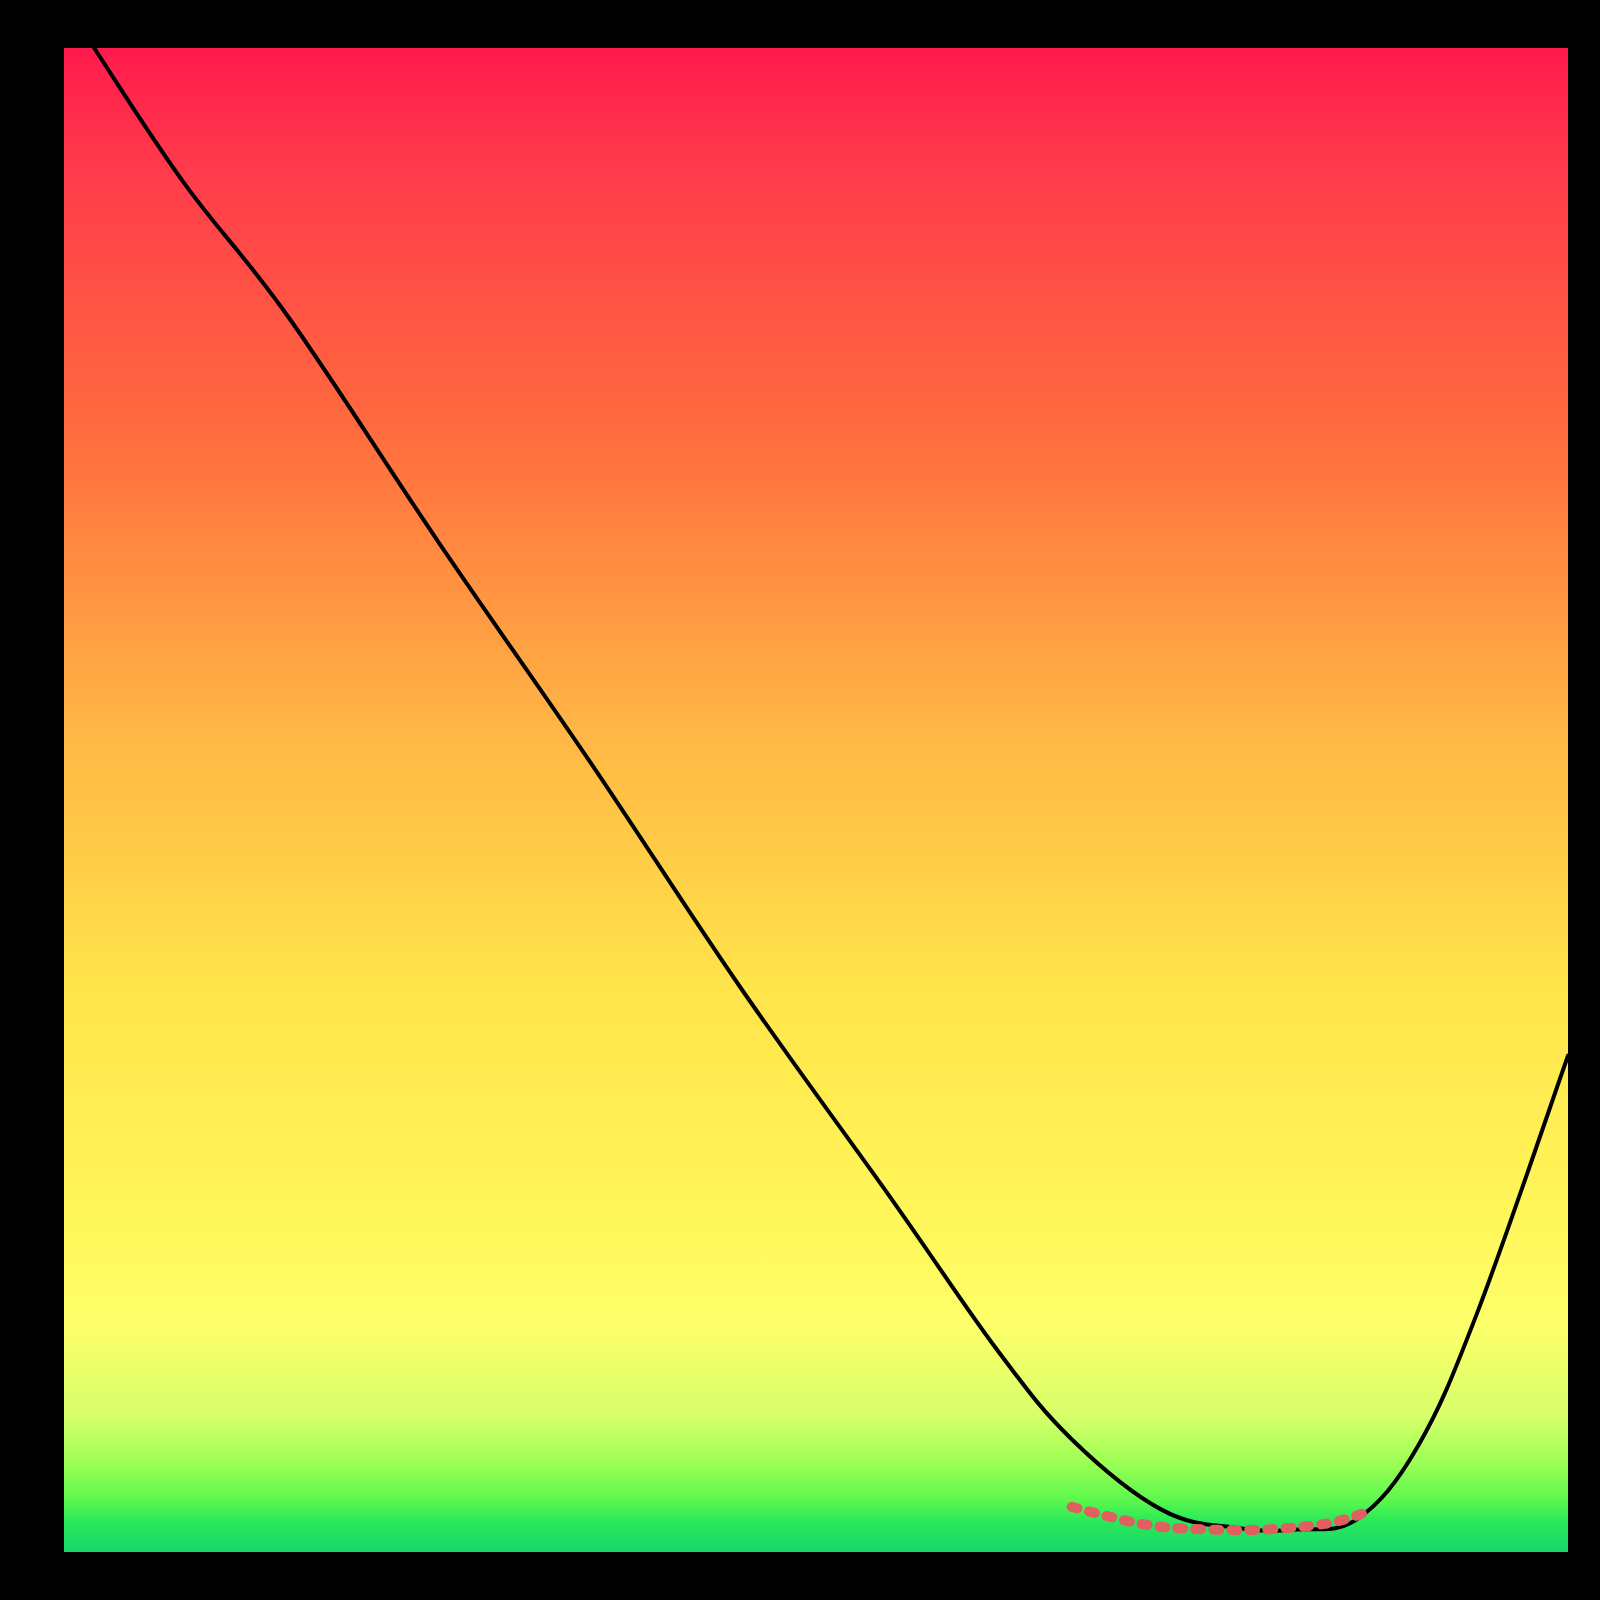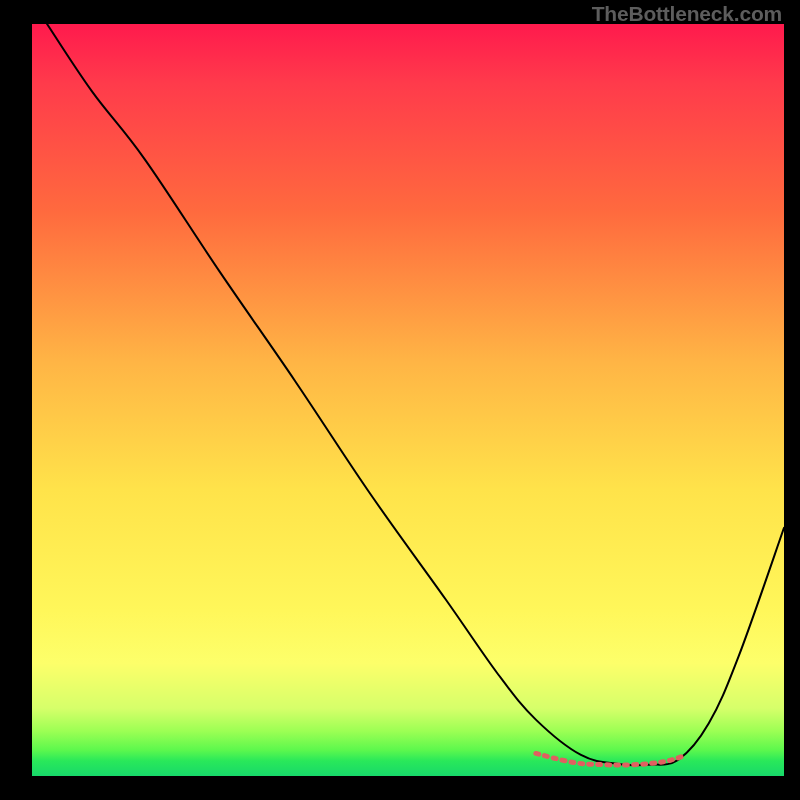--- a/index.html
+++ b/index.html
@@ -67,16 +67,13 @@
 <body>
 
 <div class="frame">
   <div class="plot-wrap">
     <div class="plot-bg"></div>
     <svg class="plot-svg" viewBox="0 0 752 752" preserveAspectRatio="none">
       <path id="series-main" fill="none" stroke="#000000" stroke-width="2" stroke-linejoin="round" stroke-linecap="round" d="M 15.04 0.00 C 23.16 12.18, 42.56 43.32, 60.16 67.68 C 77.76 92.04, 89.79 102.87, 112.80 135.36 C 135.81 167.85, 160.93 208.23, 188.00 248.16 C 215.07 288.09, 236.13 317.27, 263.20 357.20 C 290.27 397.13, 311.33 430.75, 338.40 470.00 C 365.47 509.25, 390.59 542.79, 413.60 575.28 C 436.61 607.77, 450.00 628.82, 466.24 650.48 C 482.48 672.14, 488.95 681.12, 503.84 695.60 C 518.73 710.08, 534.07 722.96, 548.96 730.94 C 563.85 738.93, 574.38 738.21, 586.56 739.97 C 598.74 741.73, 605.81 741.53, 616.64 740.72 C 627.47 739.91, 635.89 742.90, 646.72 735.46 C 657.55 728.01, 665.97 718.04, 676.80 699.36 C 687.63 680.68, 693.34 666.87, 706.88 631.68 C 720.42 596.49, 743.88 526.85, 752.00 503.84"></path>
       <path id="series-highlight" fill="none" stroke="#e06060" stroke-width="5" stroke-linecap="round" stroke-dasharray="3,6" d="M 503.84 729.44 C 510.61 731.06, 529.26 736.43, 541.44 738.46 C 553.62 740.49, 560.69 740.31, 571.52 740.72 C 582.35 741.13, 590.77 741.26, 601.60 740.72 C 612.43 740.18, 622.88 739.20, 631.68 737.71 C 640.48 736.22, 647.10 733.40, 650.48 732.45"></path>
     </svg>
   </div>
-  <a class="watermark-link" href="#">
-    <span class="watermark">TheBottleneck.com</span>
-  </a>
 </div>
 
 </body></html>

